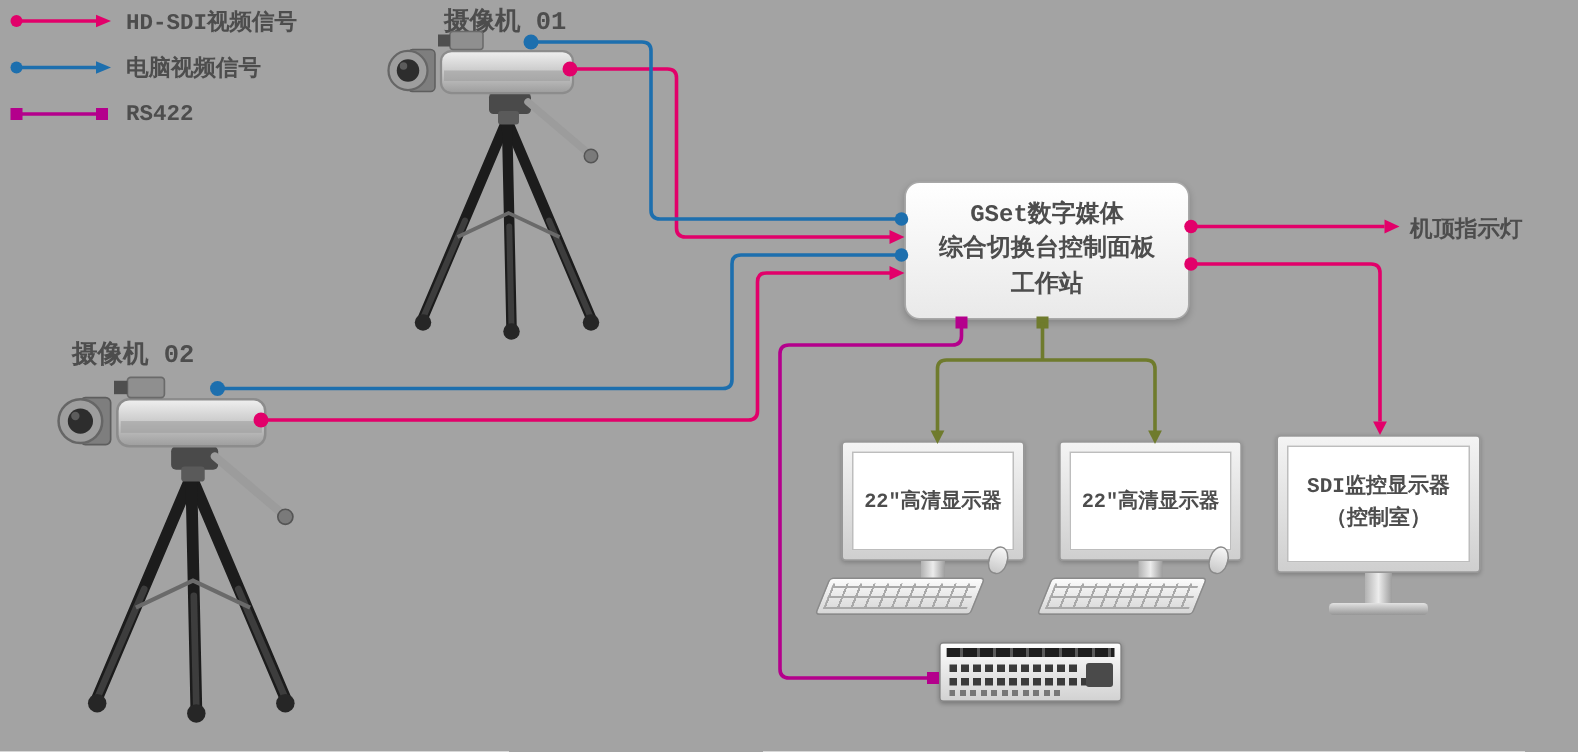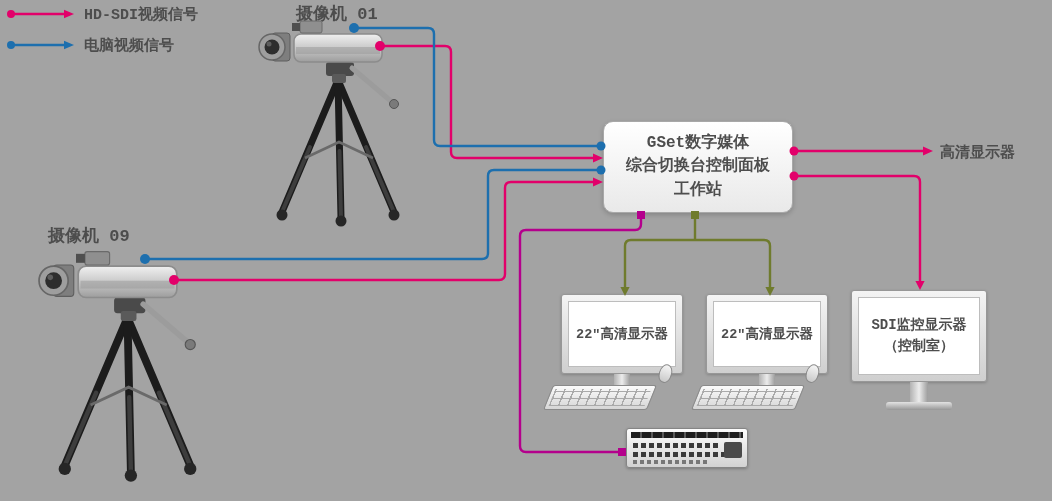--- a/index.html
+++ b/index.html
@@ -91,32 +91,40 @@
       <span class="legend-label">HD-SDI视频信号</span>
     </div>
     <div class="legend-item">
       <svg width="70" height="12" viewBox="0 0 70 12">
         <circle cx="5" cy="6" r="4" class="fill-blue"></circle>
         <line x1="5" y1="6" x2="58" y2="6" class="stroke-blue" stroke-width="2.4"></line>
         <polygon points="68,6 58,1.8 58,10.2" class="fill-blue"></polygon>
       </svg>
       <span class="legend-label">电脑视频信号</span>
     </div>
+    <div class="legend-item">
+      <svg width="70" height="12" viewBox="0 0 70 12">
+        <rect x="1" y="2" width="8" height="8" class="fill-magenta"></rect>
+        <line x1="5" y1="6" x2="60" y2="6" class="stroke-magenta" stroke-width="2.4"></line>
+        <rect x="58" y="2" width="8" height="8" class="fill-magenta"></rect>
+      </svg>
+      <span class="legend-label">RS422</span>
+    </div>
   </div>
 
   <div class="abs big-label" style="left:296px;top:2px;">摄像机 01</div>
-  <div class="abs big-label" style="left:48px;top:224px;">摄像机 09</div>
+  <div class="abs big-label" style="left:48px;top:224px;">摄像机 02</div>
 
   <div class="abs workstation">
     <div>GSet数字媒体</div>
     <div>综合切换台控制面板</div>
     <div>工作站</div>
   </div>
 
-  <div class="abs mid-label" style="left:940px;top:143px;">高清显示器</div>
+  <div class="abs mid-label" style="left:940px;top:143px;">机顶指示灯</div>
 
   <div class="abs monitor" style="left:561px;top:294px;width:122px;">
     <div class="screen" style="width:122px;height:80px;">
       <div class="panel" style="font-size:13.5px;">22"高清显示器</div>
     </div>
     <div class="neck" style="width:16px;height:16px;"></div>
     <div class="base" style="width:56px;height:7px;"></div>
   </div>
   <div class="abs keyboard" style="left:548px;top:385px;">
       <div class="keys"></div>

